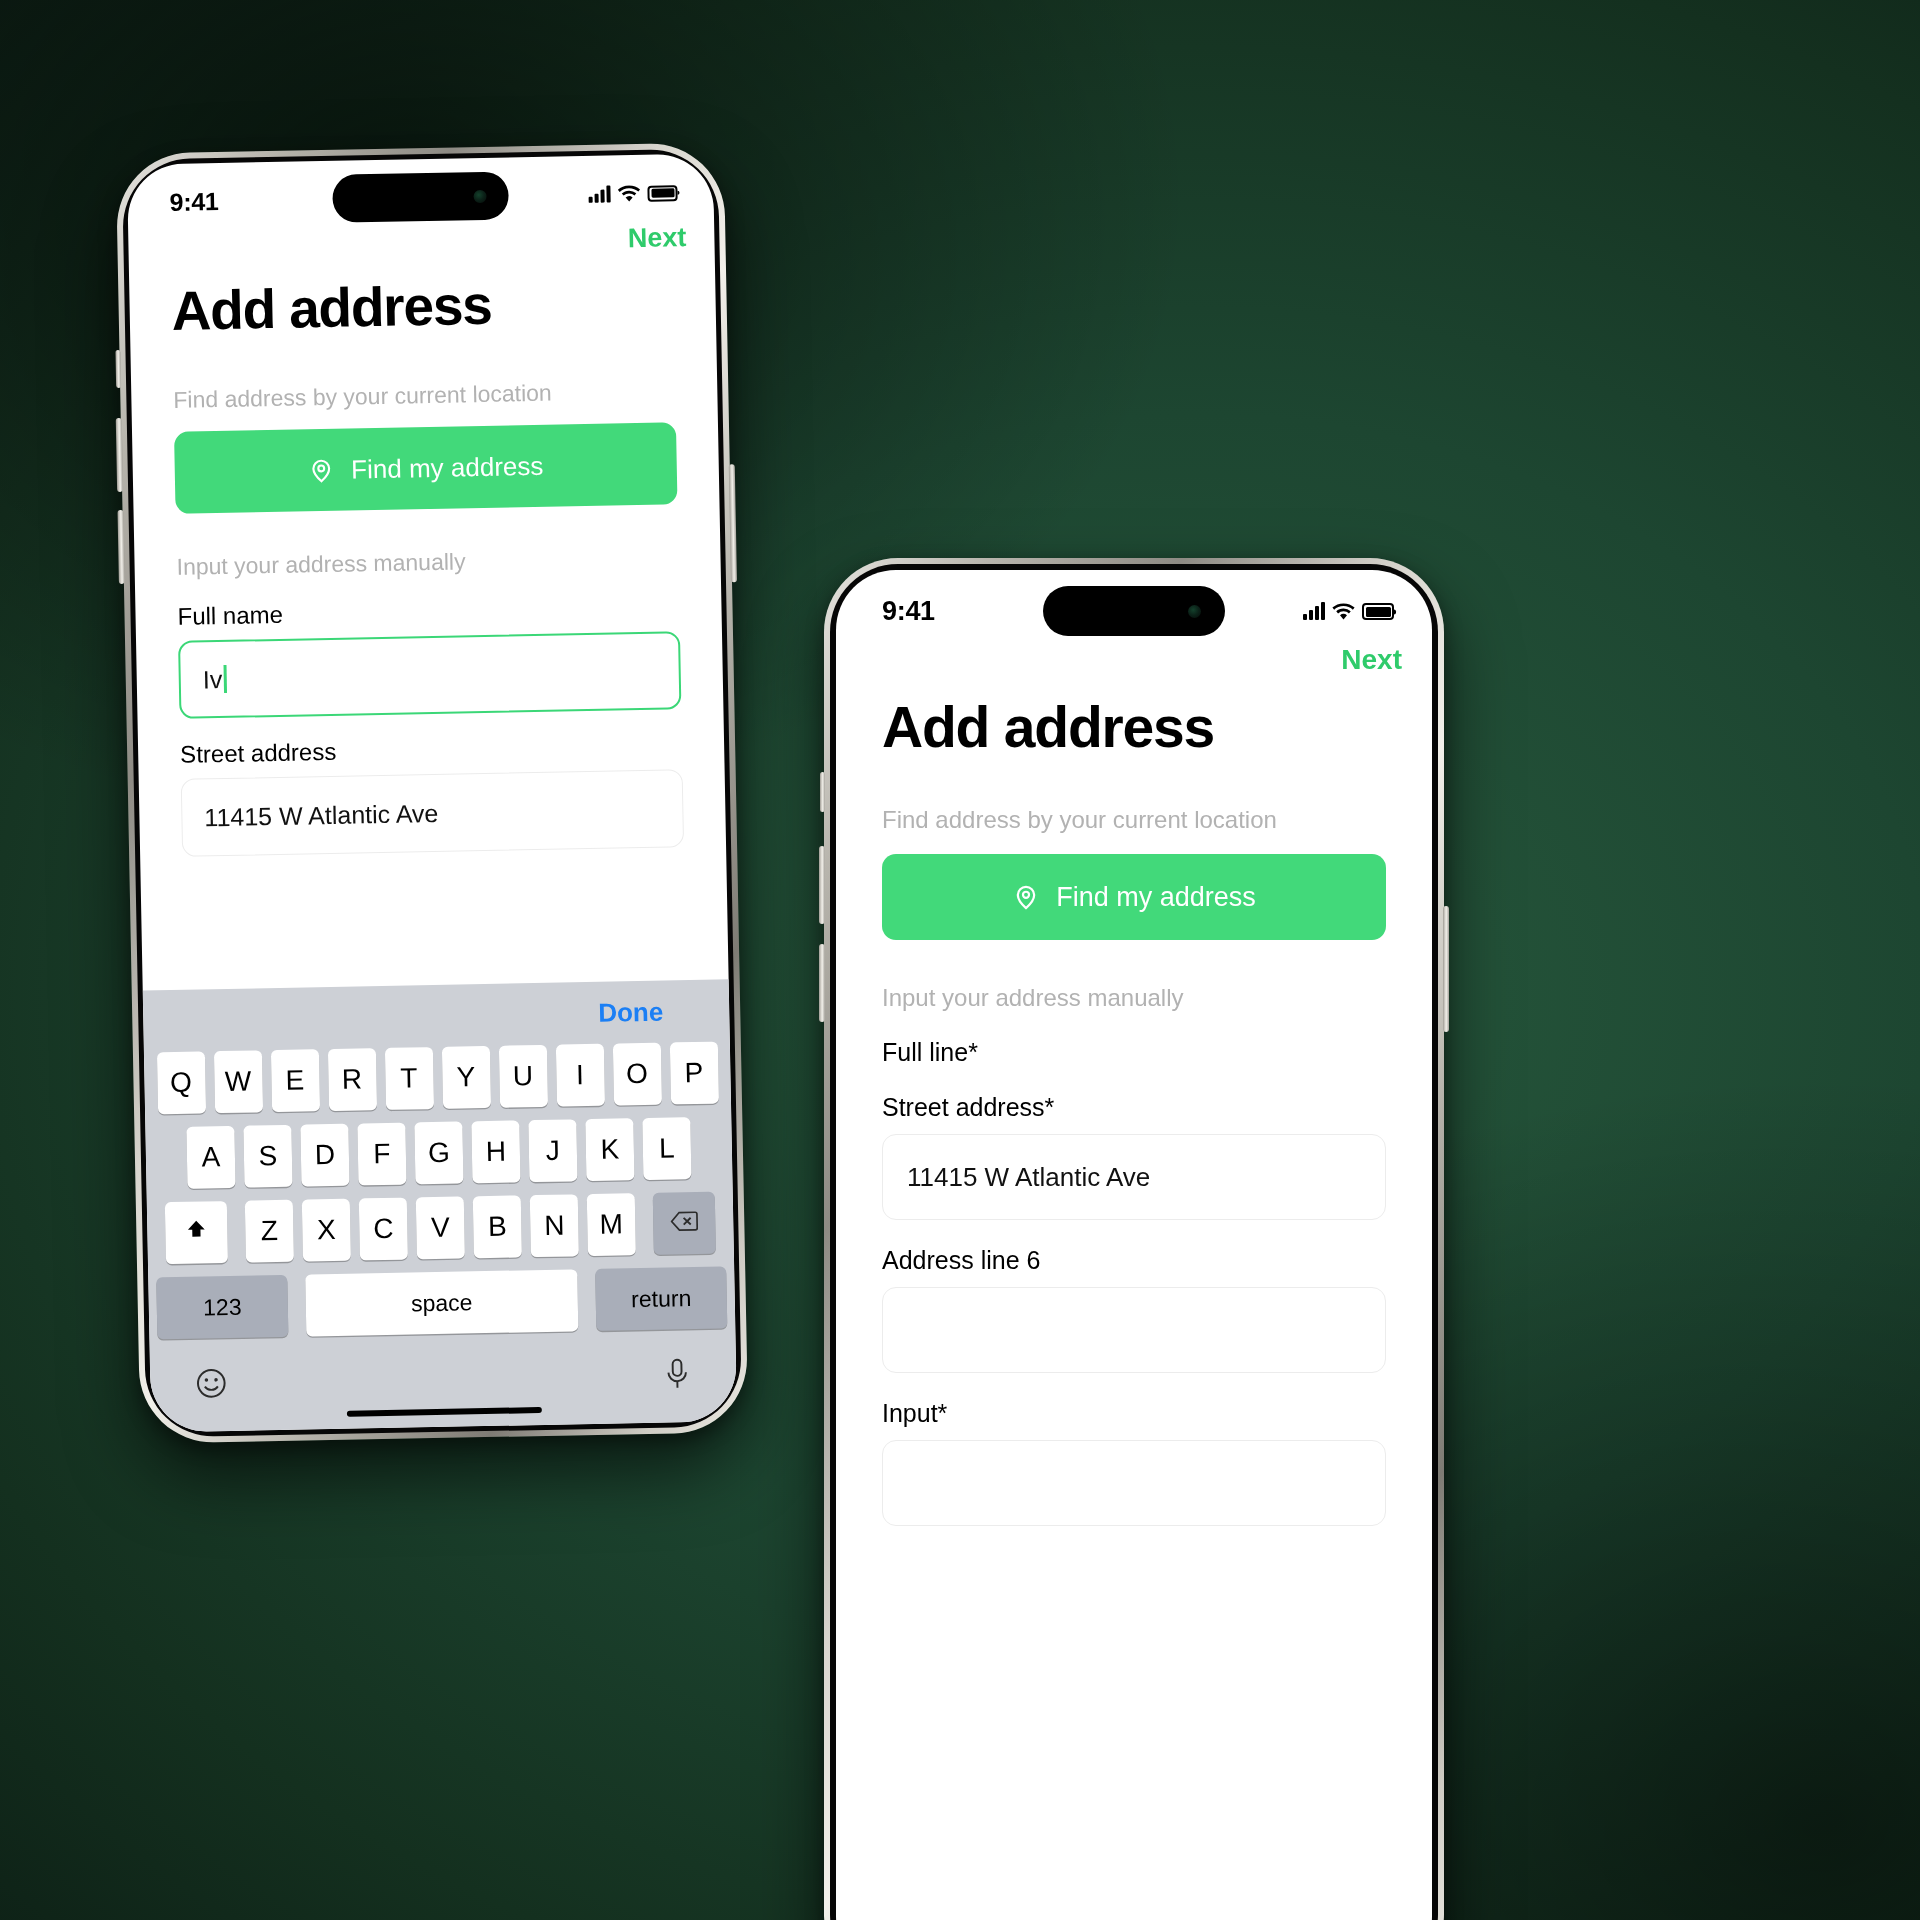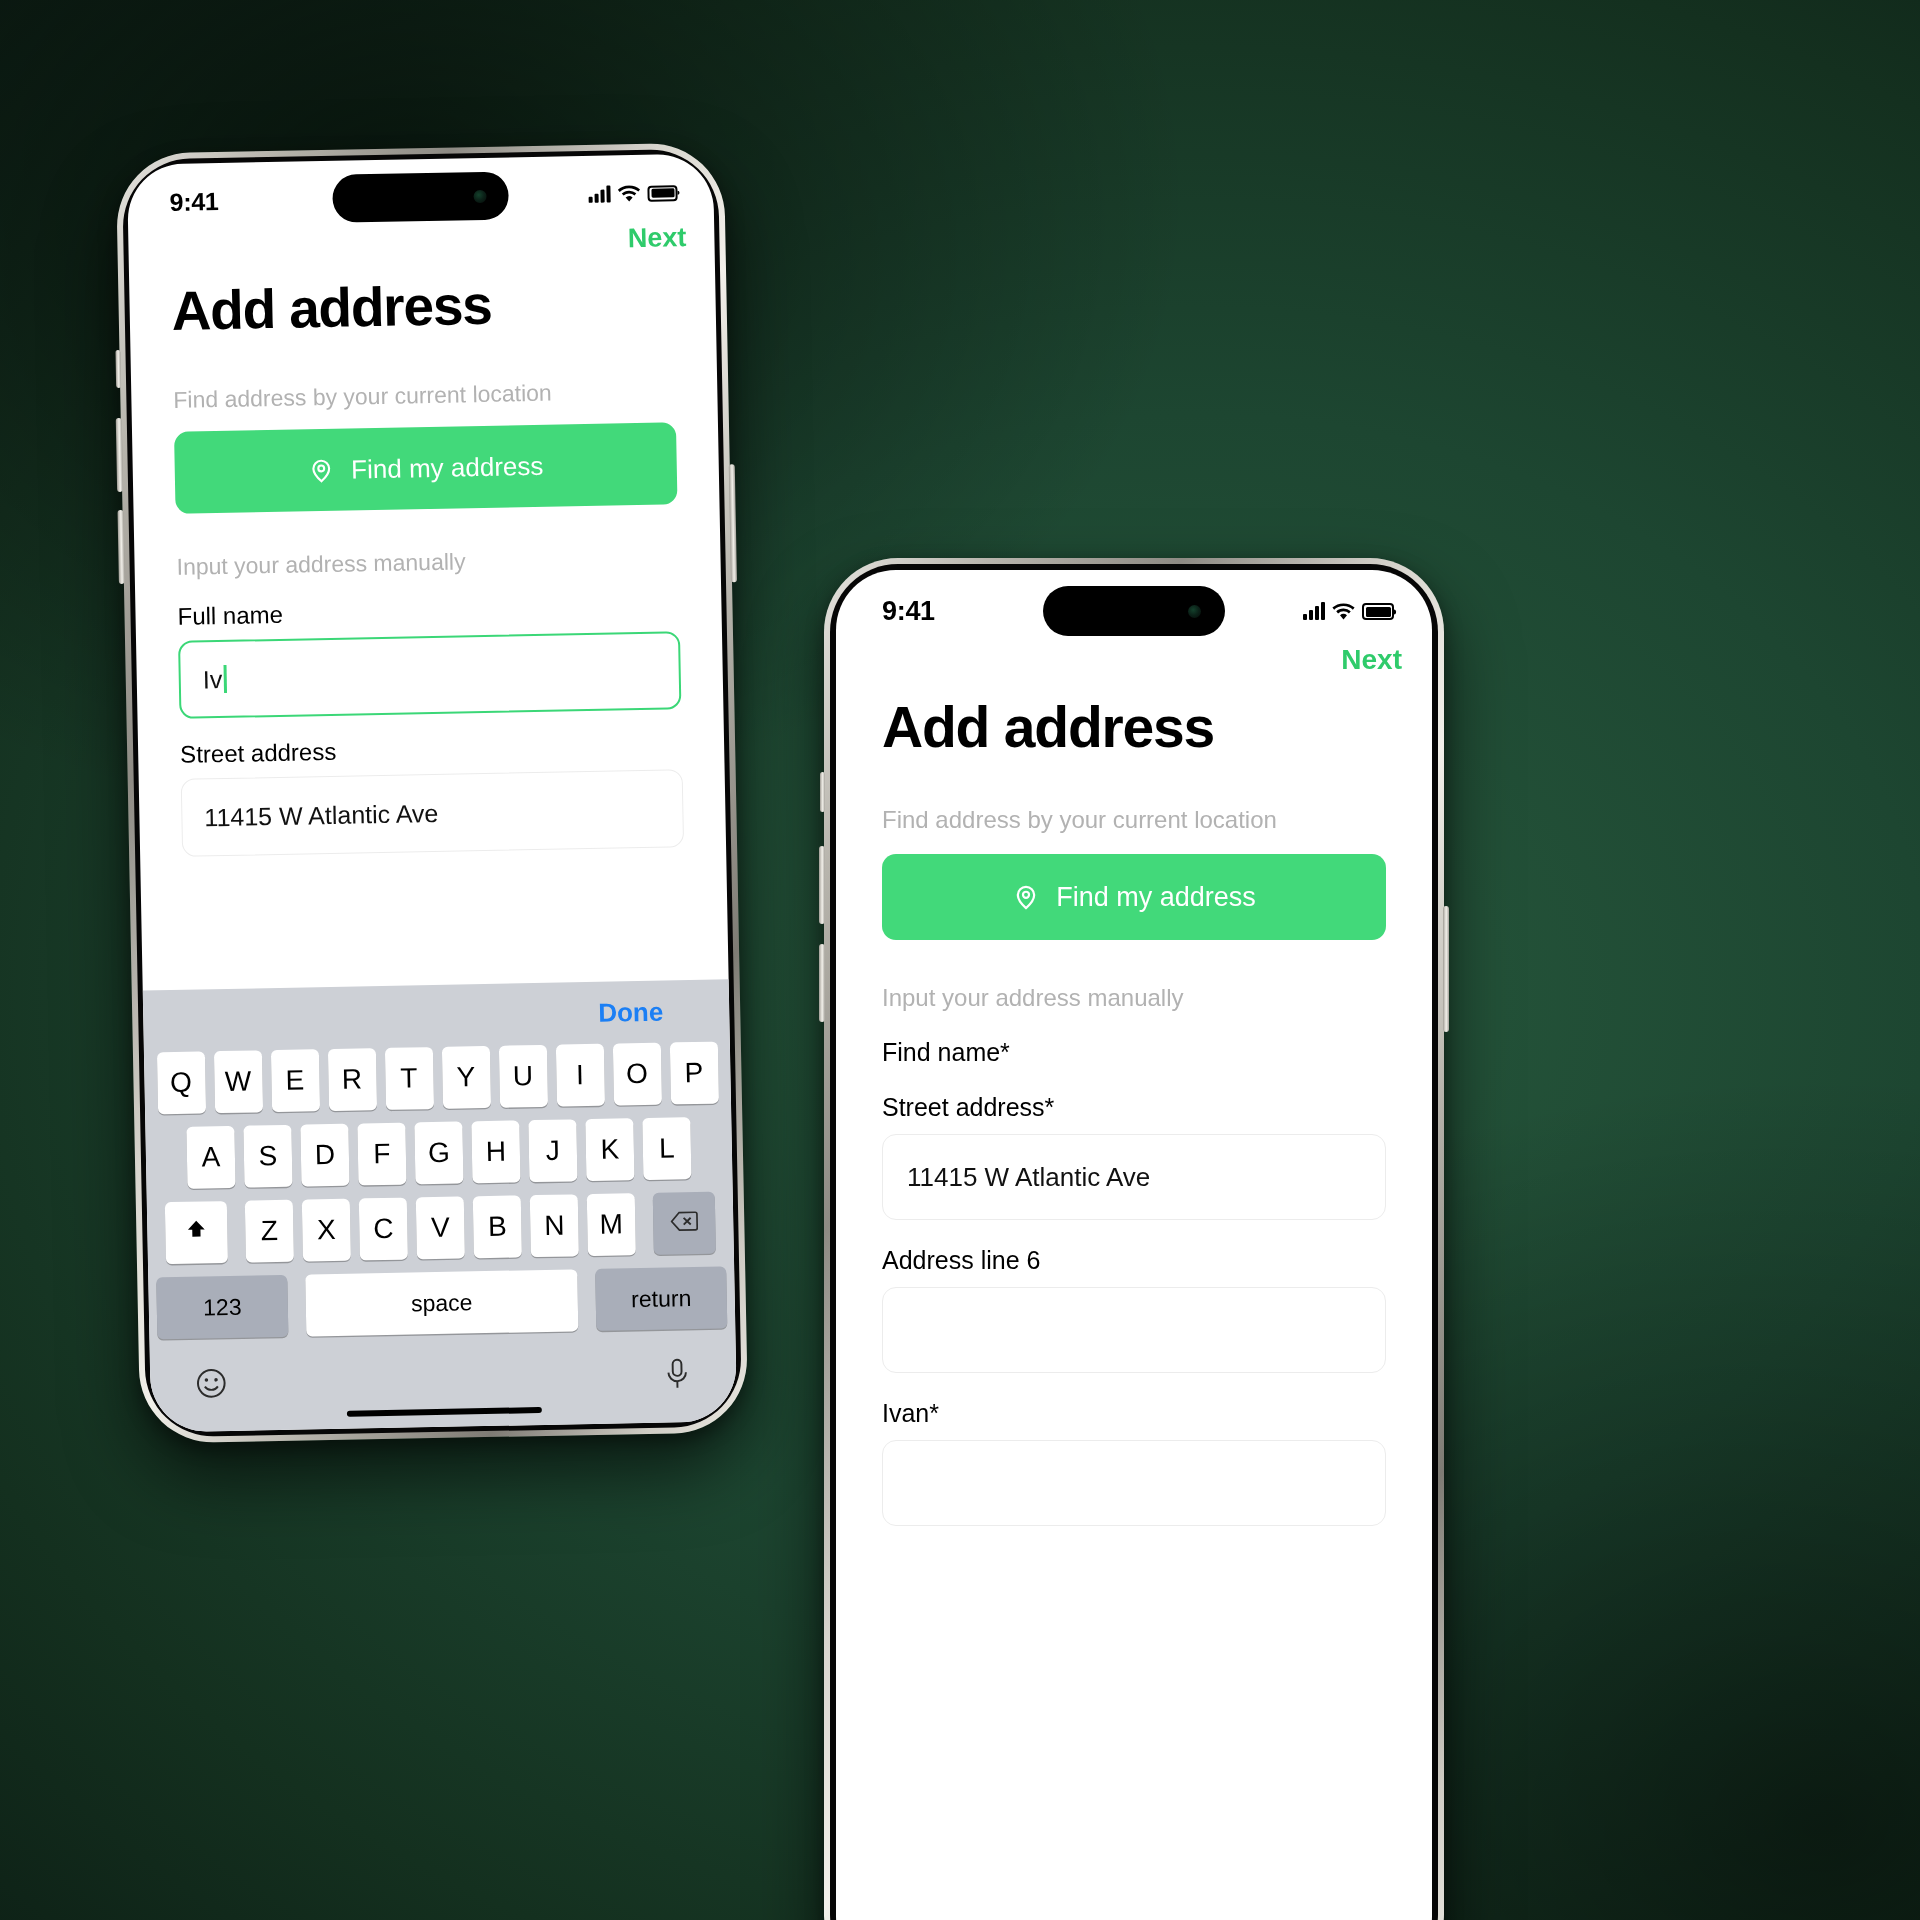--- a/index.html
+++ b/index.html
@@ -379,37 +379,37 @@
           <svg width="28" height="28" viewBox="0 0 24 24" fill="none" stroke="#fff" stroke-width="1.9">
             <path d="M12 21.5s7-6.1 7-11.2A7 7 0 0 0 5 10.3c0 5.1 7 11.2 7 11.2z"></path>
             <circle cx="12" cy="10.1" r="2.6"></circle>
           </svg>
         </span>
         <span>Find my address</span>
       </button>
 
       <div class="hint sec2">Input your address manually</div>
 
-      <div class="flabel">Find name*</div>
+      <div class="flabel">Full line*</div>
 
       <div class="flabel">Street address*</div>
       <div class="fwrap">
         <div class="field">
           <span>11415 W Atlantic Ave</span>
         </div>
       </div>
 
       <div class="flabel">Address line 6</div>
       <div class="fwrap">
         <div class="field">
           <span></span>
         </div>
       </div>
 
-      <div class="flabel">Ivan*</div>
+      <div class="flabel">Input*</div>
       <div class="fwrap">
         <div class="field">
           <span></span>
         </div>
       </div>
 
     </div>
   </div>
 </div>
 

